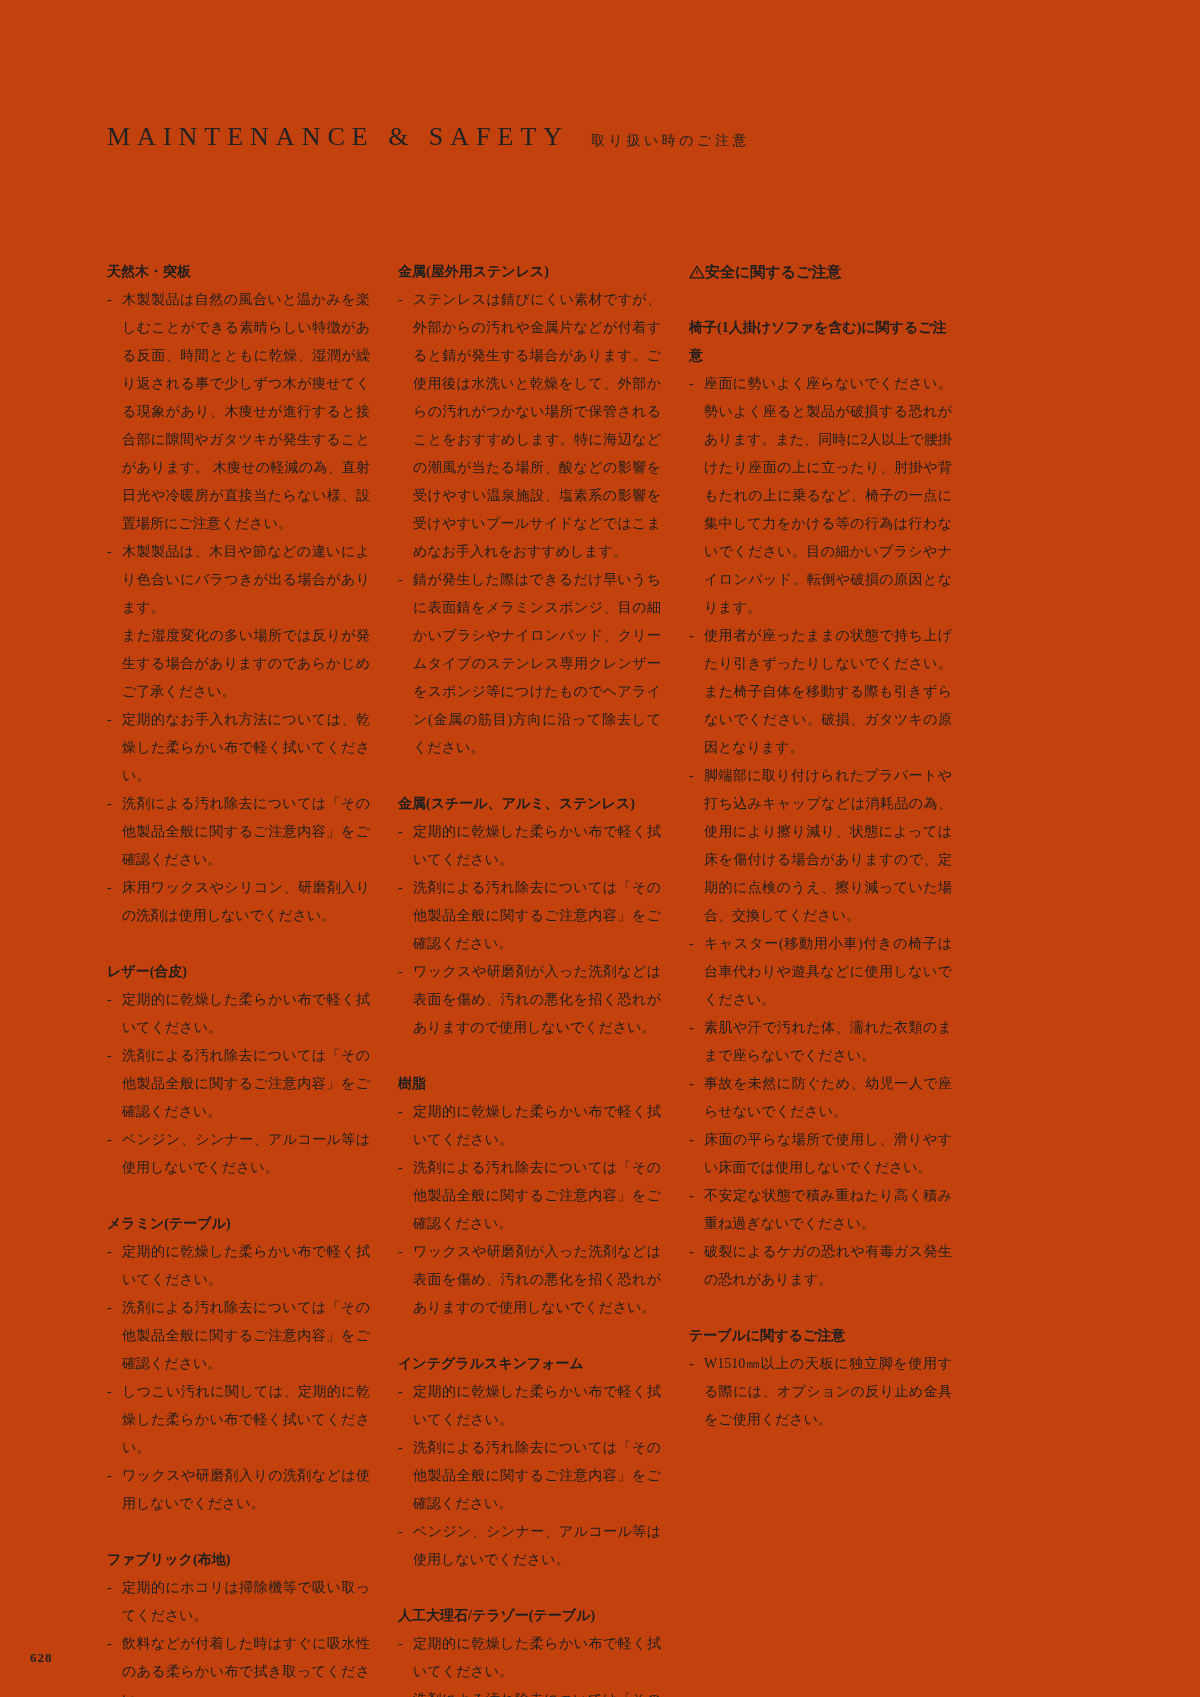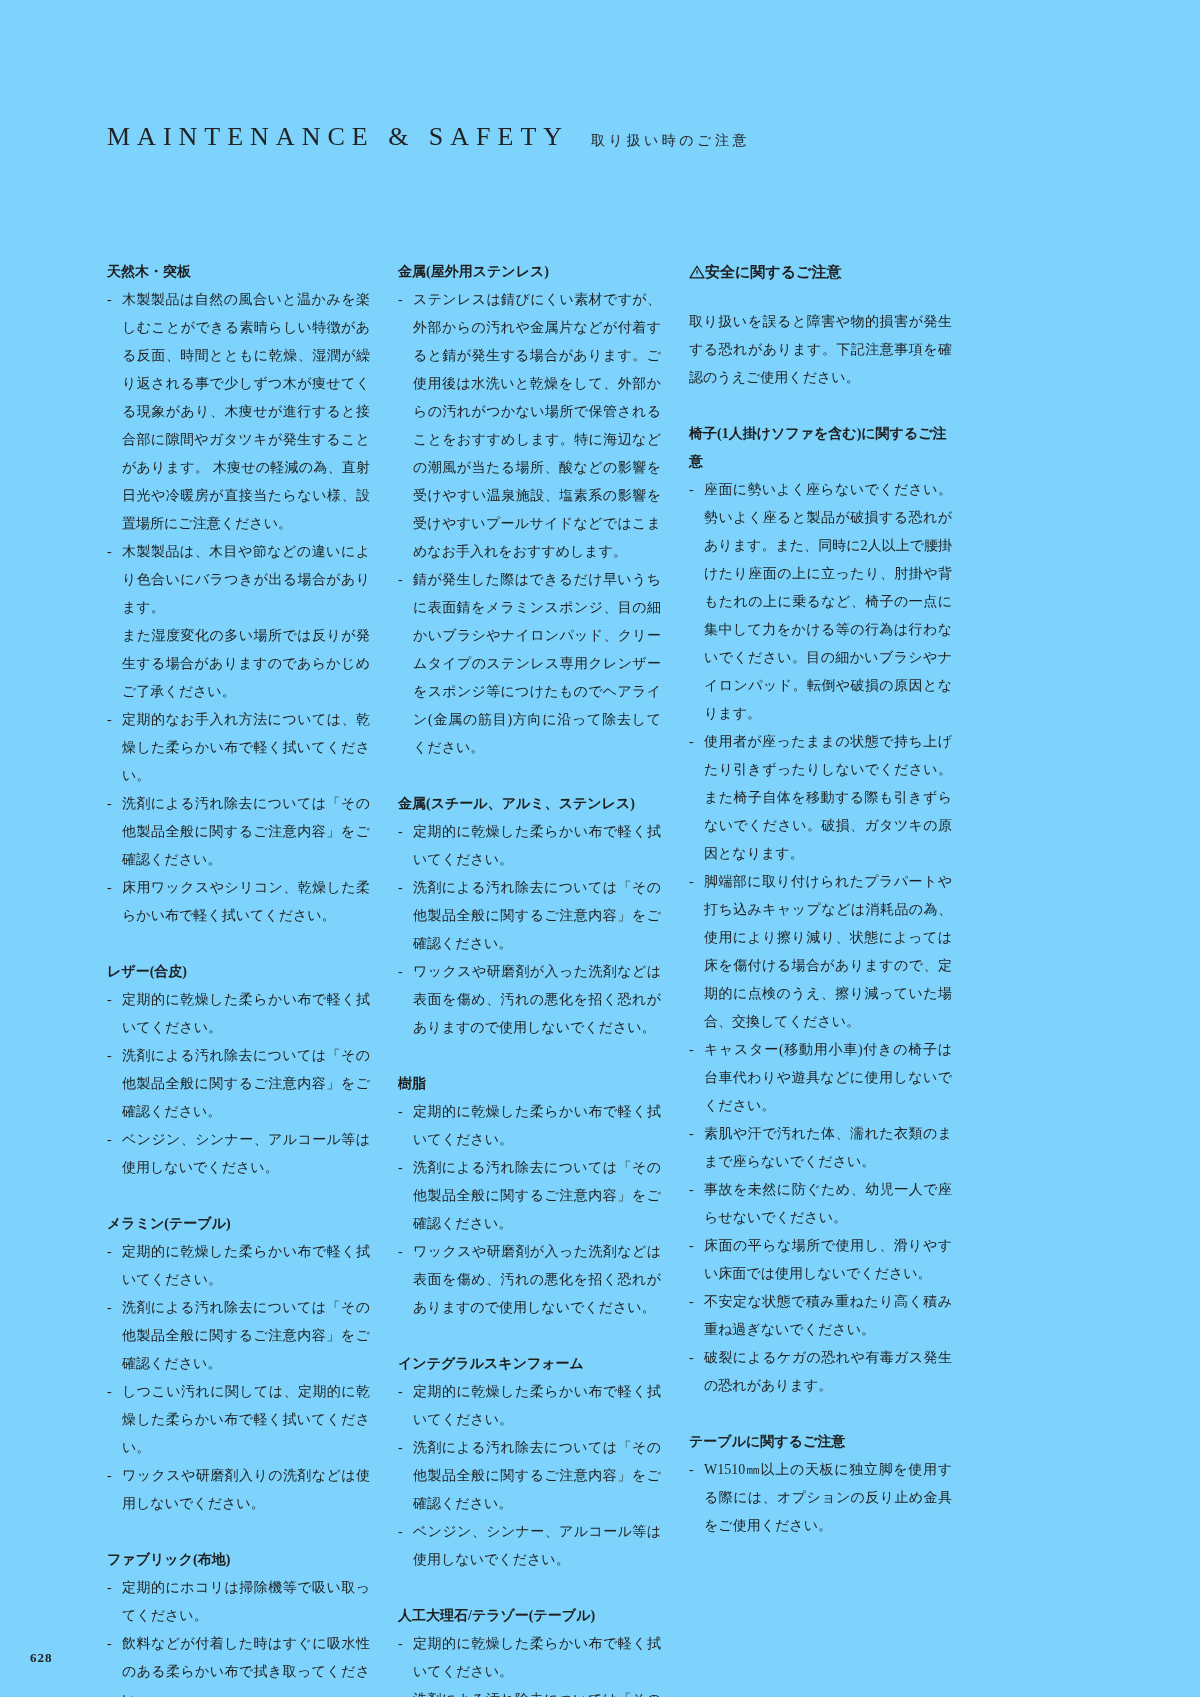--- a/index.html
+++ b/index.html
@@ -1,19 +1,19 @@
 <!DOCTYPE html>
 <html lang="ja"><head>
 <meta charset="utf-8">
 <style>
   html,body{margin:0;padding:0;background:#ffffff;}
   .sheet{
     position:relative;
     width:1200px;height:1697px;
-    background:#7dd3fc;
+    background:#c2410c;
     overflow:hidden;
     font-family:"Liberation Serif","DejaVu Serif",serif;
     color:#1f1f1f;
     -webkit-font-smoothing:antialiased;
   }
   
   .page-header{
     position:absolute;left:107px;top:122px;
     display:flex;align-items:baseline;gap:22px;white-space:nowrap;
   }
@@ -76,21 +76,21 @@
           <div class="item">
             <span class="marker">-</span>
             <div class="line">定期的なお手入れ方法については、乾燥した柔らかい布で軽く拭いてください。</div>
           </div>
           <div class="item">
             <span class="marker">-</span>
             <div class="line">洗剤による汚れ除去については「その他製品全般に関するご注意内容」をご確認ください。</div>
           </div>
           <div class="item">
             <span class="marker">-</span>
-            <div class="line">床用ワックスやシリコン、乾燥した柔らかい布で軽く拭いてください。</div>
+            <div class="line">床用ワックスやシリコン、研磨剤入りの洗剤は使用しないでください。</div>
           </div>
         </section>
         <section class="section">
           <div class="sec-heading">レザー(合皮)</div>
           <div class="item">
             <span class="marker">-</span>
             <div class="line">定期的に乾燥した柔らかい布で軽く拭いてください。</div>
           </div>
           <div class="item">
             <span class="marker">-</span>
@@ -205,21 +205,20 @@
         <div class="safety-heading">
           <span class="w-icon">
             <svg width="16" height="14" viewBox="0 0 24 21" fill="none" stroke="#1f1f1f" stroke-width="1.9">
               <path d="M12 1.8 L22.5 19.4 H1.5 Z" stroke-linejoin="round"></path>
               <line x1="12" y1="8" x2="12" y2="13.2"></line>
               <circle cx="12" cy="16.2" r="0.6" fill="#1f1f1f" stroke="none"></circle>
             </svg>
           </span>
           <span class="safety-heading-text">安全に関するご注意</span>
         </div>
-        <div class="intro">取り扱いを誤ると障害や物的損害が発生する恐れがあります。下記注意事項を確認のうえご使用ください。</div>
         <section class="section">
           <div class="sec-heading">椅子(1人掛けソファを含む)に関するご注意</div>
           <div class="item">
             <span class="marker">-</span>
             <div class="line">座面に勢いよく座らないでください。勢いよく座ると製品が破損する恐れがあります。また、同時に2人以上で腰掛けたり座面の上に立ったり、肘掛や背もたれの上に乗るなど、椅子の一点に集中して力をかける等の行為は行わないでください。目の細かいブラシやナイロンパッド。転倒や破損の原因となります。</div>
           </div>
           <div class="item">
             <span class="marker">-</span>
             <div class="line">使用者が座ったままの状態で持ち上げたり引きずったりしないでください。また椅子自体を移動する際も引きずらないでください。破損、ガタツキの原因となります。</div>
           </div>

